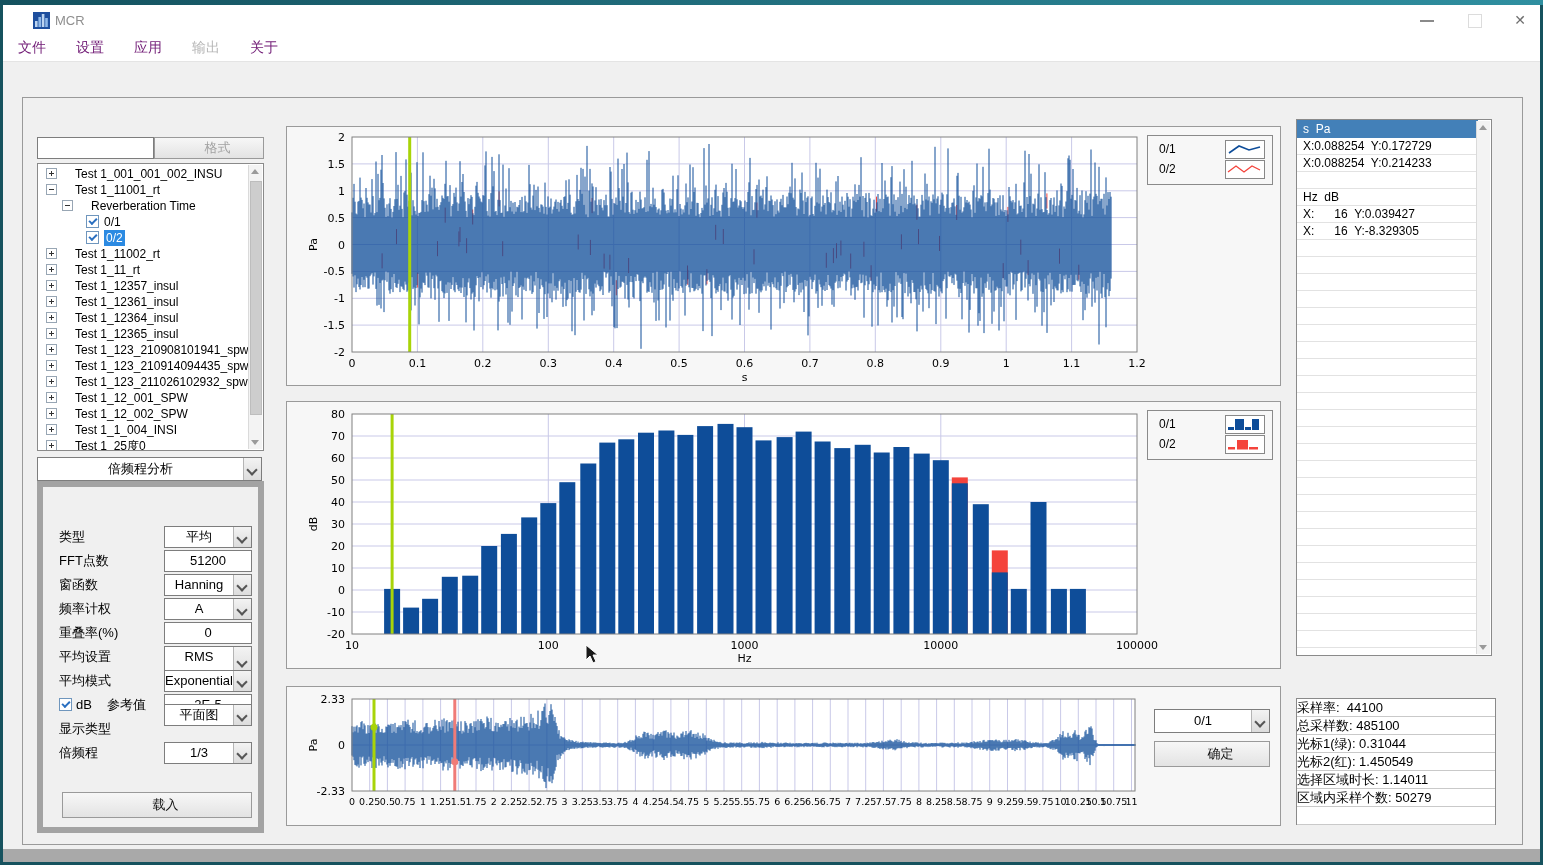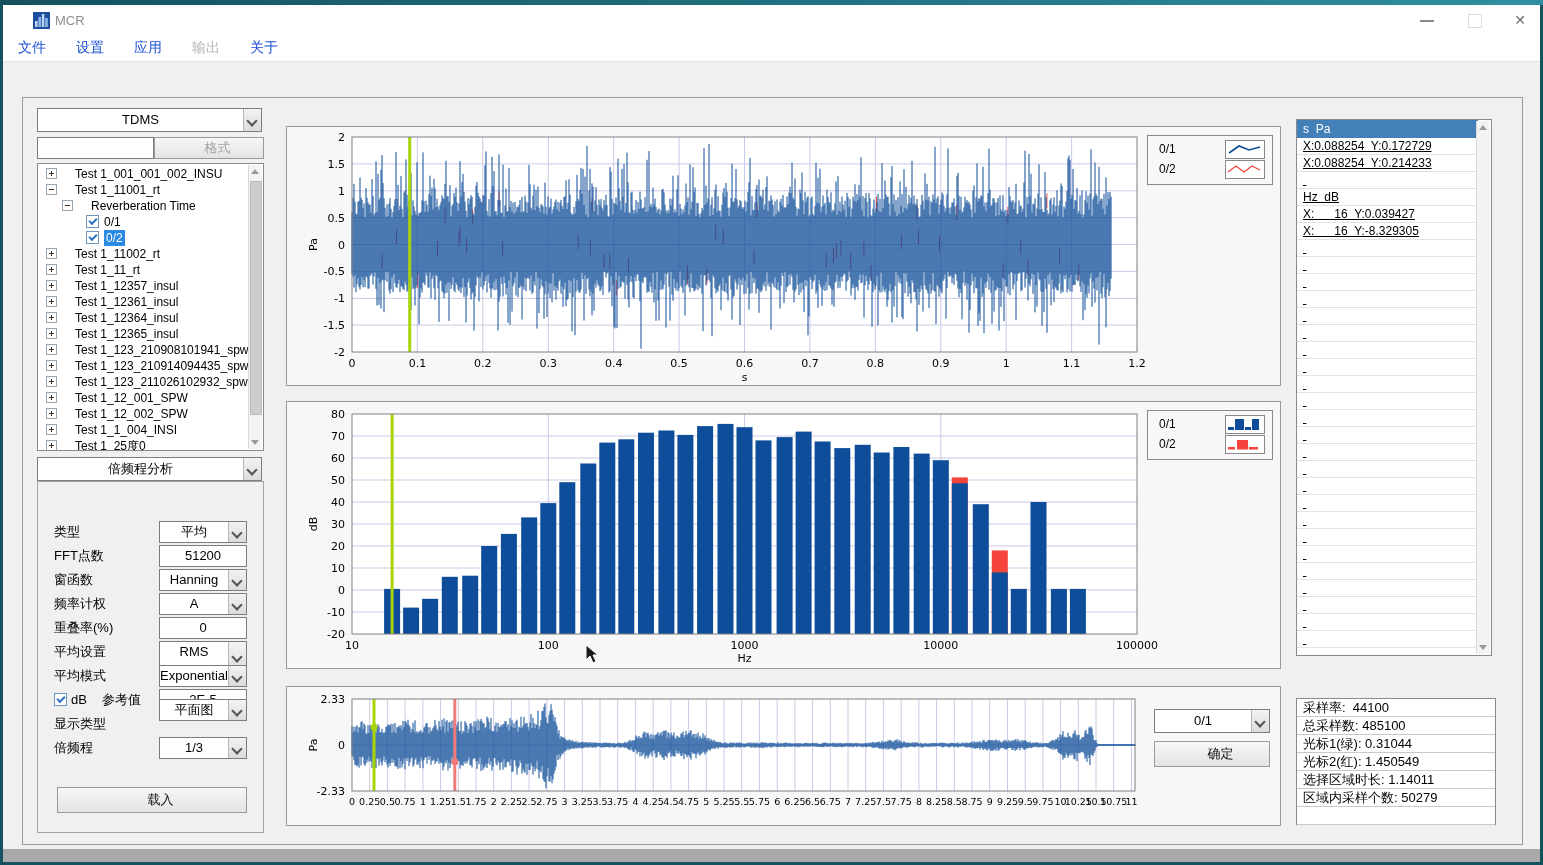--- a/index.html
+++ b/index.html
@@ -11,21 +11,21 @@
   .bottom-gray{position:absolute;left:3px;right:3px;bottom:3px;height:13px;background:#a9a9a9;}
   .teal-bottom{position:absolute;left:0;bottom:0;width:100%;height:3px;background:#16525e;}
   .titlebar{position:absolute;left:3px;top:5px;right:3px;height:30px;background:#fff;text-decoration:underline;}
   .apptitle{position:absolute;left:52px;top:8px;font-size:13px;color:#8f8f8f;}
   .appicon{position:absolute;left:30px;top:7px;width:17px;height:17px;}
   .winbtn{position:absolute;top:0;width:46px;height:30px;}
   .minbar{position:absolute;left:16px;top:15px;width:14px;height:2px;background:#8a8a8a;}
   .maxbox{position:absolute;left:17px;top:9px;width:12px;height:12px;border:1px solid #dcdcdc;}
   .closex{position:absolute;left:0;top:0;width:46px;height:30px;line-height:30px;text-align:center;color:#6e6e6e;font-size:14px;}
   .menubar{position:absolute;left:3px;top:35px;right:3px;height:26px;background:#fff;border-bottom:1px solid #e4e4e4;}
-  .menu-item{display:inline-block;padding:4px 15px;font-size:14px;color:#1d4ed8;cursor:default;}
+  .menu-item{display:inline-block;padding:4px 15px;font-size:14px;color:#701a75;cursor:default;}
   .menu-item.disabled{color:#b6b6b6;}
   .tabbar{position:absolute;left:3px;top:62px;right:3px;height:28px;background:#e9e9e9;}
   .tab{position:absolute;top:1px;height:27px;line-height:27px;text-align:center;font-size:14px;background:#f2f2f2;border:1px solid #bfbfbf;border-bottom:none;box-sizing:border-box;color:#111;}
   .tab.active{background:#a9a9a9;border-color:#8a8a8a;}
   .main-panel{position:absolute;left:22px;top:97px;width:1499px;height:746px;border:1px solid #9a9a9a;background:#f0f0f0;}
   .combo{position:absolute;background:#fff;border:1px solid #7d7d7d;box-sizing:border-box;}
   .combo .cval{position:absolute;left:0;right:18px;top:0;bottom:0;text-align:center;font-size:13px;color:#000;}
   .combo .cbtn{position:absolute;right:0;top:0;bottom:0;width:17px;background:linear-gradient(#f3f3f3,#dcdcdc);border-left:1px solid #b5b5b5;}
   .chev{position:absolute;left:4px;top:35%;width:6px;height:6px;border-right:2px solid #555;border-bottom:2px solid #555;transform:rotate(45deg);}
   .inputbox{position:absolute;background:#fff;border:1px solid #7d7d7d;box-sizing:border-box;text-align:center;font-size:13px;color:#000;}
@@ -39,32 +39,32 @@
   .texp .v{position:absolute;top:2px;bottom:2px;left:4px;width:1px;background:#333;}
   .tcheck{position:absolute;width:13px;height:13px;top:1px;border:1px solid #6f96bd;background:#fff;box-sizing:border-box;}
   .tickmark{position:absolute;left:2px;top:2px;width:6px;height:3px;border-left:2px solid #2a6fc0;border-bottom:2px solid #2a6fc0;transform:rotate(-45deg);}
   .tlabel{position:absolute;top:0;font-size:12px;color:#000;}
   .tlabel.sel{background:#2b8ae2;color:#fff;padding:0 2px;}
   .vsb{position:absolute;top:1px;bottom:1px;right:1px;width:13px;background:#f3f3f3;border-left:1px solid #dadada;}
   .sbarr{position:absolute;left:0;width:12px;height:14px;}
   .sbarr .tri-up{position:absolute;left:2px;top:4px;width:0;height:0;border-left:4px solid transparent;border-right:4px solid transparent;border-bottom:5px solid #9a9a9a;}
   .sbarr .tri-dn{position:absolute;left:2px;top:5px;width:0;height:0;border-left:4px solid transparent;border-right:4px solid transparent;border-top:5px solid #9a9a9a;}
   .sbthumb{position:absolute;left:1px;width:10px;background:#cdcdcd;border:1px solid #bdbdbd;}
-  .groupbox{position:absolute;border:1px solid #a3a3a3;box-sizing:border-box;}
+  .groupbox{position:absolute;border:6px solid #a3a3a3;box-sizing:border-box;}
   .flabel{position:absolute;font-size:13px;color:#000;line-height:22px;}
   .panel{position:absolute;border:1px solid #9a9a9a;background:#f7f7f7;box-sizing:border-box;}
   .legend{position:absolute;border:1px solid #8a8a8a;background:#f7f7f7;}
   .lrow{position:relative;height:22px;}
   .lname{position:absolute;left:11px;top:4px;font-size:12px;color:#000;}
   .licon{position:absolute;right:7px;top:2px;width:38px;height:17px;border:1px solid #888;background:#fff;}
   .listbox{position:absolute;background:#fff;border:1px solid #8a8a8a;box-sizing:border-box;}
   .lhead{position:relative;height:18px;background:#4380b8;color:#fff;font-size:12px;line-height:18px;padding-left:6px;white-space:pre;}
-  .lrow2{position:relative;height:16px;border-bottom:1px solid #e2e2e2;font-size:12px;line-height:16px;padding-left:6px;white-space:pre;color:#000;text-decoration:underline;}
+  .lrow2{position:relative;height:16px;border-bottom:1px solid #e2e2e2;font-size:12px;line-height:16px;padding-left:6px;white-space:pre;color:#000;}
   .infobox{position:absolute;background:#fff;border:1px solid #8a8a8a;box-sizing:border-box;}
-  .inforow{position:relative;height:17px;border-bottom:1px solid #c9c9c9;font-size:13px;line-height:17px;padding-left:6px;white-space:pre;color:#000;}
+  .inforow{position:relative;height:17px;border-bottom:1px solid #c9c9c9;font-size:13px;line-height:17px;white-space:pre;color:#000;}
   svg text{font-family:"DejaVu Sans","Liberation Sans",sans-serif;}
 </style>
 </head>
 <body>
 
 <div class="window">
   <div class="teal-top"></div>
   <div class="teal-left"></div>
   <div class="teal-right"></div>
 
@@ -85,26 +85,20 @@
       </div>
     <div class="winbtn" style="left:1494px">
         <div class="closex">✕</div>
       </div>
   </div>
 
   <div class="menubar" id="menubar"><span class="menu-item">文件</span><span class="menu-item">设置</span><span class="menu-item">应用</span><span class="menu-item disabled">输出</span><span class="menu-item">关于</span></div>
 
   <div class="main-panel">
 
-    <div class="combo" style="left:14px;top:10px;width:225px;height:24px">
-      <div class="cval" style="line-height:22px">TDMS</div>
-      <div class="cbtn">
-          <i class="chev"></i>
-        </div>
-    </div>
     <div class="inputbox" style="left:14px;top:39px;width:117px;height:22px;line-height:20px"></div>
     <div class="btn disabled" style="left:131px;top:39px;width:110px;height:22px;line-height:20px">格式</div>
 
     <div class="treebox" style="left:14px;top:65px;width:227px;height:288px">
       <div class="tree-inner" id="tree-inner">
           <div class="trow">
             <div class="texp" style="left: 8px;">
               <i class="h"></i>
               <i class="v"></i>
             </div>

